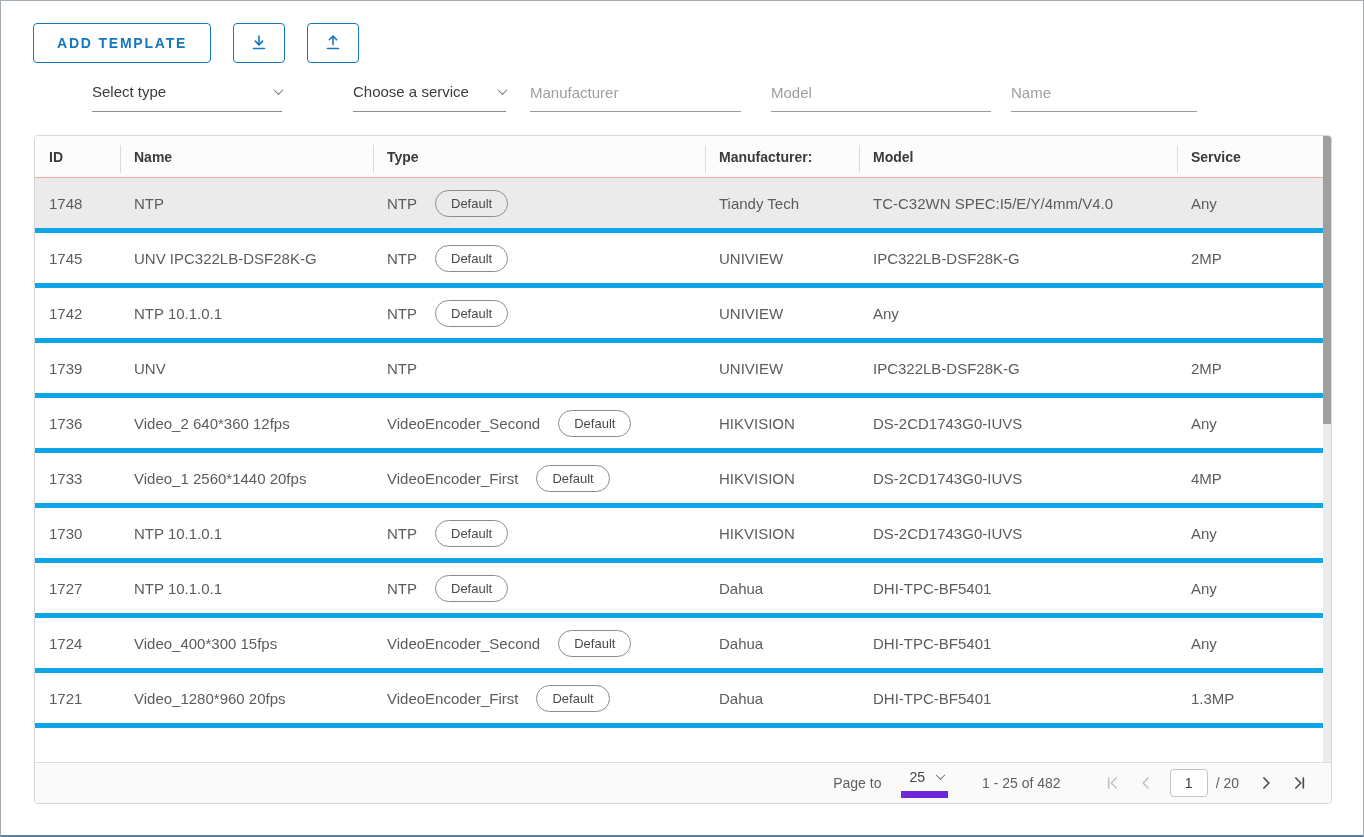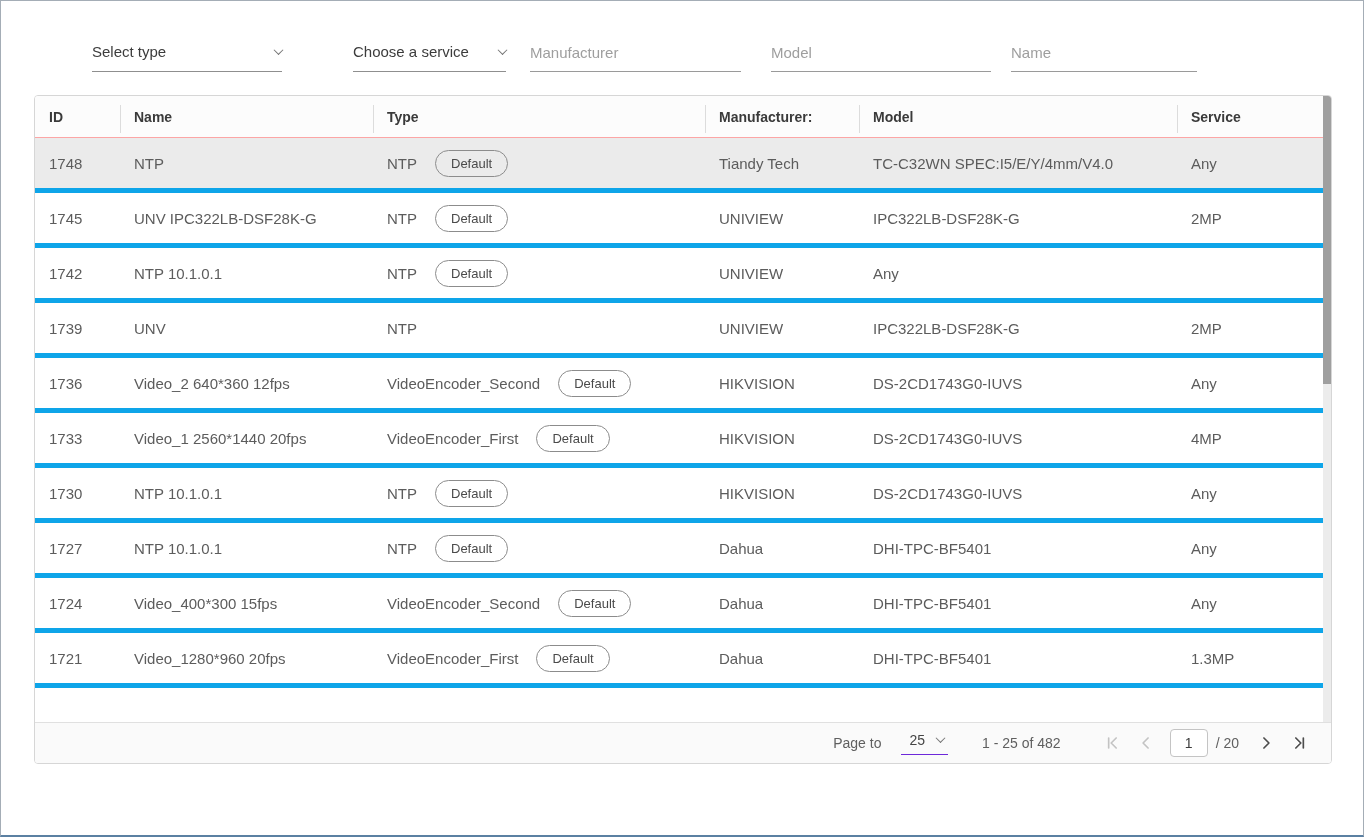--- a/index.html
+++ b/index.html
@@ -91,37 +91,54 @@
   
   .tfoot {
     position: absolute; left: 0; right: 0; bottom: 0; height: 41px;
     border-top: 1px solid #e0e0e0; background: #fafafa;
     display: flex; align-items: center; justify-content: flex-end;
     padding-right: 14px; font-size: 14px; color: #5f5f5f;
   }
   .pg-label { margin-right: 20px; }
   .pg-size {
     display: inline-flex; align-items: center; justify-content: center;
-    border-bottom: 1px solid #6d28d9; padding: 0 4px 6px 8px;
+    border-bottom: 7px solid #6d28d9; padding: 0 4px 6px 8px;
     margin-right: 34px; color: #454545; cursor: pointer;
   }
   .pg-size .chev { margin-left: 12px; }
   .pg-range { margin-right: 34px; }
   .pg-btn { background: none; border: none; padding: 0; margin: 0 7px; cursor: pointer; display: flex; align-items: center; }
   .pg-input {
     width: 38px; height: 28px; margin: 0 8px 0 7px; text-align: center;
     border: 1px solid #c4c4c4; border-radius: 4px; background: #fff;
     font-family: "Liberation Sans", sans-serif; font-size: 14px; color: #3c3c3c; outline: none;
   }
   .pg-total { margin-right: 10px; }
 </style>
 </head>
 <body>
 
 <div class="topbar">
+  <div class="actions">
+    <button class="btn-outline">ADD TEMPLATE</button>
+    <button class="btn-icon">
+      <svg width="22" height="22" viewBox="0 0 24 24" fill="none" stroke="#1577bd" stroke-width="1.7" stroke-linecap="round" stroke-linejoin="round">
+        <path d="M12 4.5 V13.5"></path>
+          <path d="M8 10 l4 4 4-4"></path>
+          <path d="M6 18 H18"></path>
+      </svg>
+    </button>
+    <button class="btn-icon">
+      <svg width="22" height="22" viewBox="0 0 24 24" fill="none" stroke="#1577bd" stroke-width="1.7" stroke-linecap="round" stroke-linejoin="round">
+        <path d="M12 14 V5"></path>
+          <path d="M8 8.5 l4 -4 4 4"></path>
+          <path d="M6 18 H18"></path>
+      </svg>
+    </button>
+  </div>
 </div>
 
 <div class="filters">
   <div class="filter-select fs-type">
     <span>Select type</span>
     <span class="chev"></span>
   </div>
   <div class="filter-select fs-service">
     <span>Choose a service</span>
     <span class="chev"></span>

